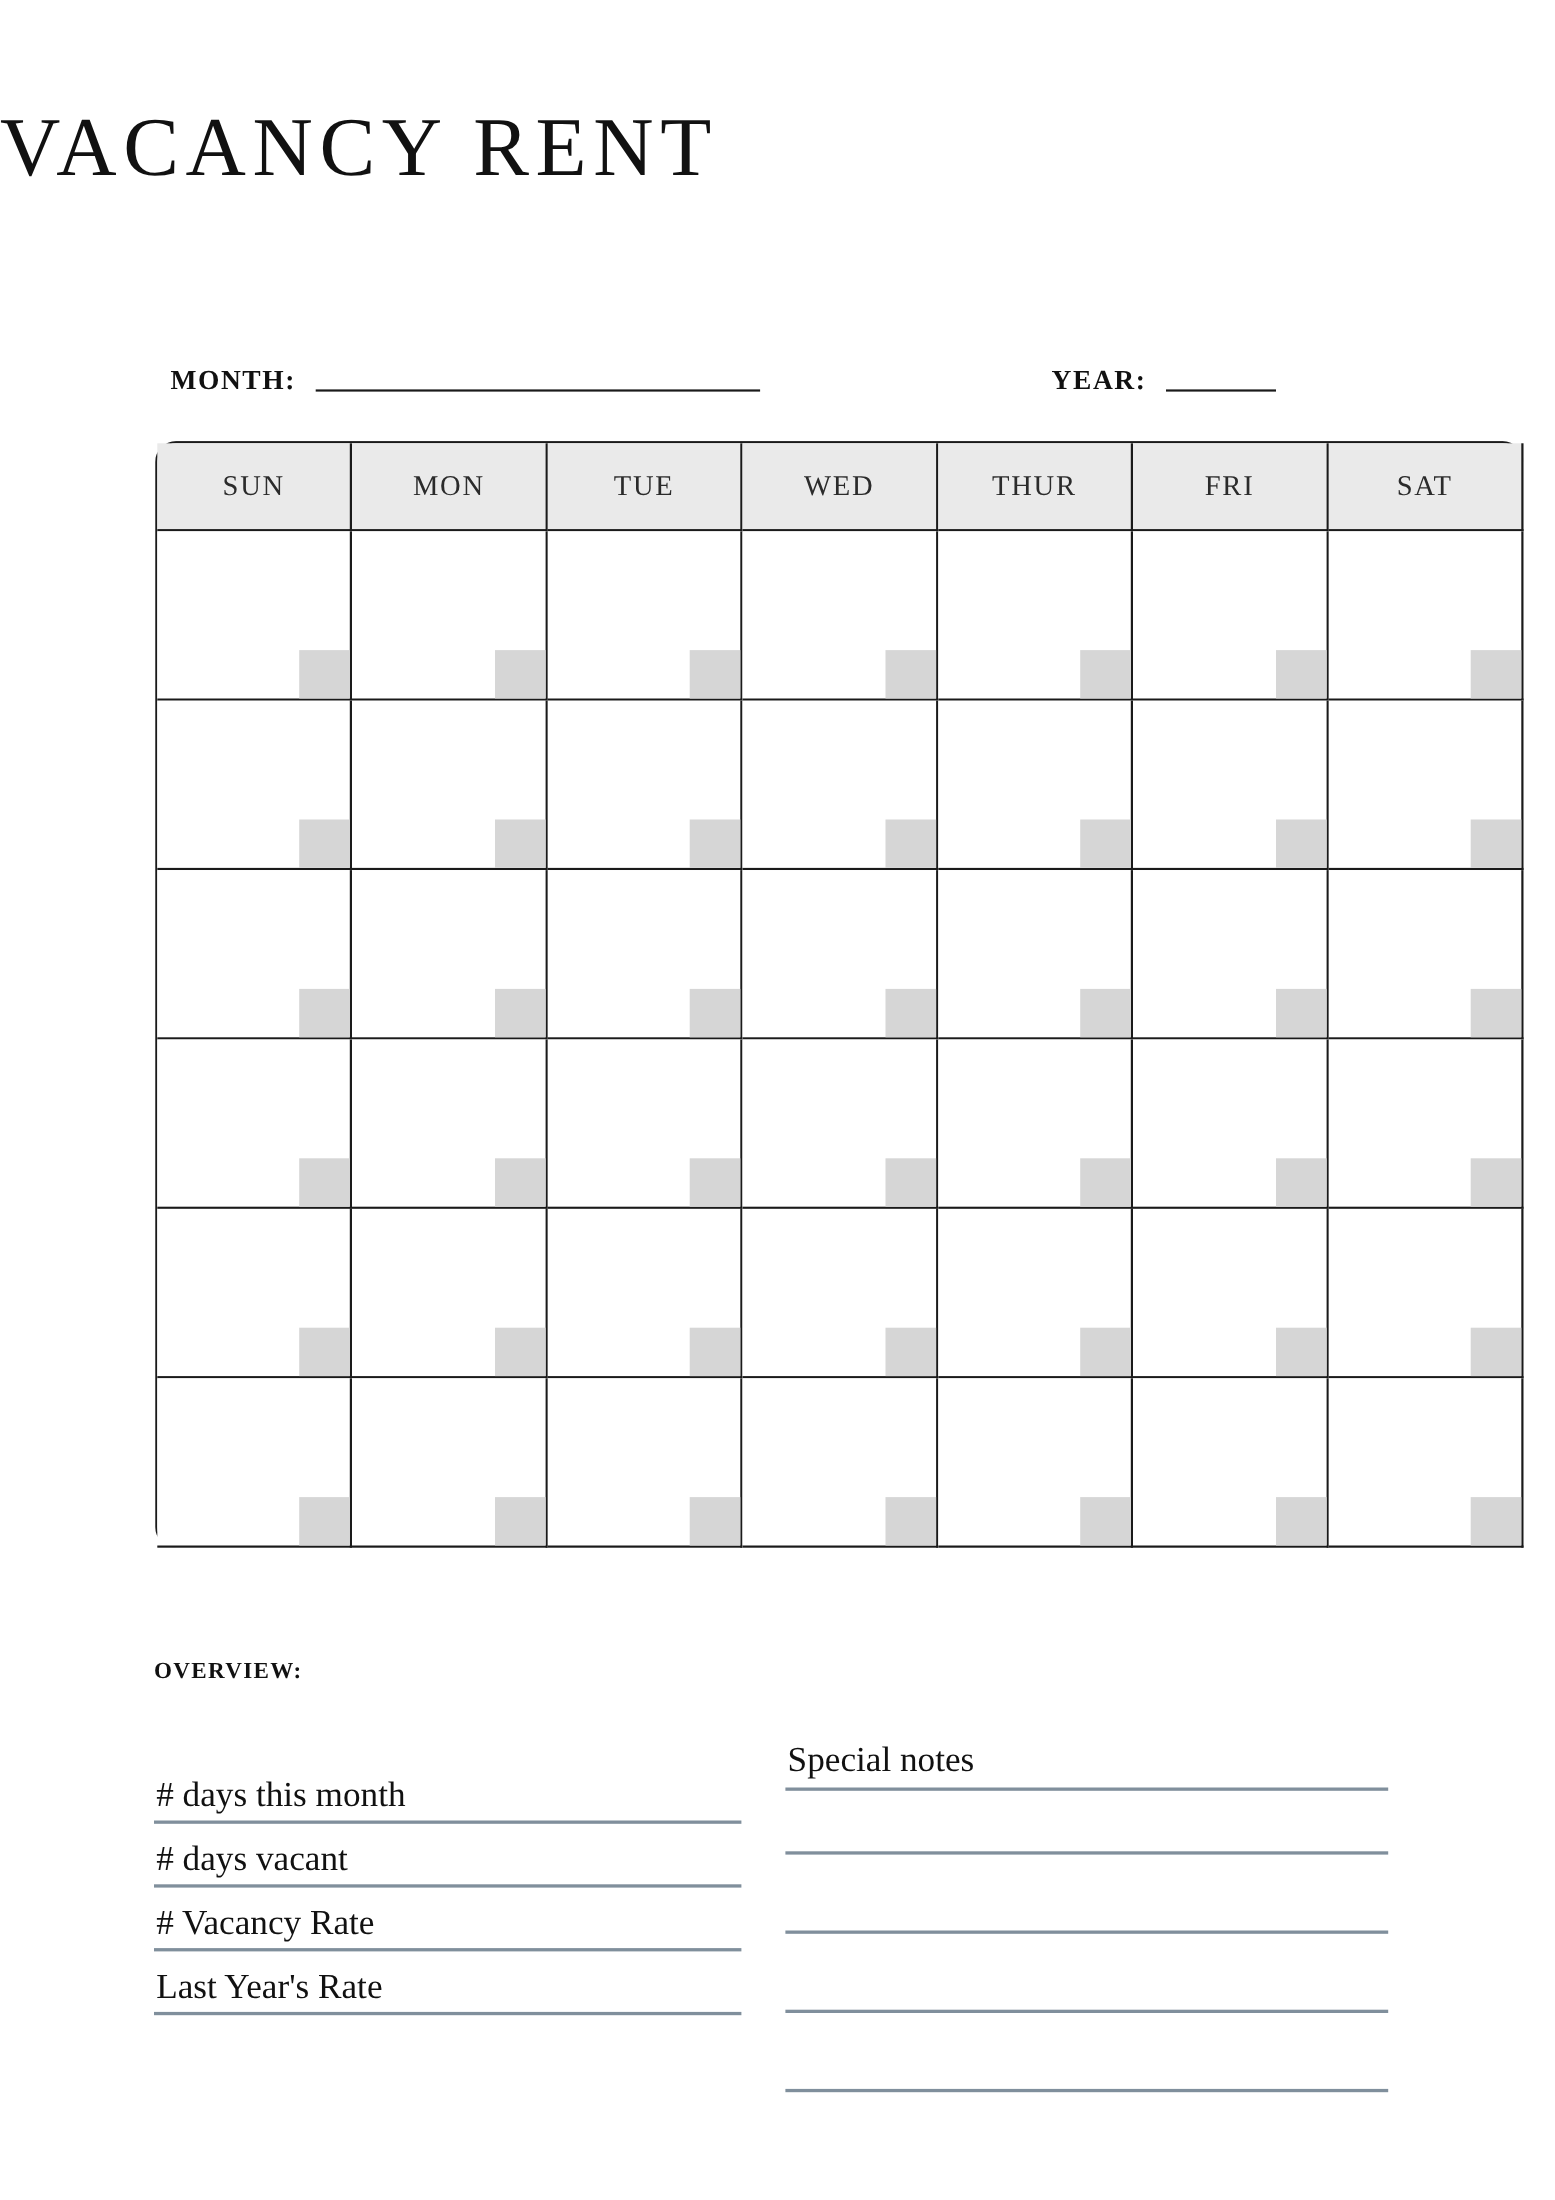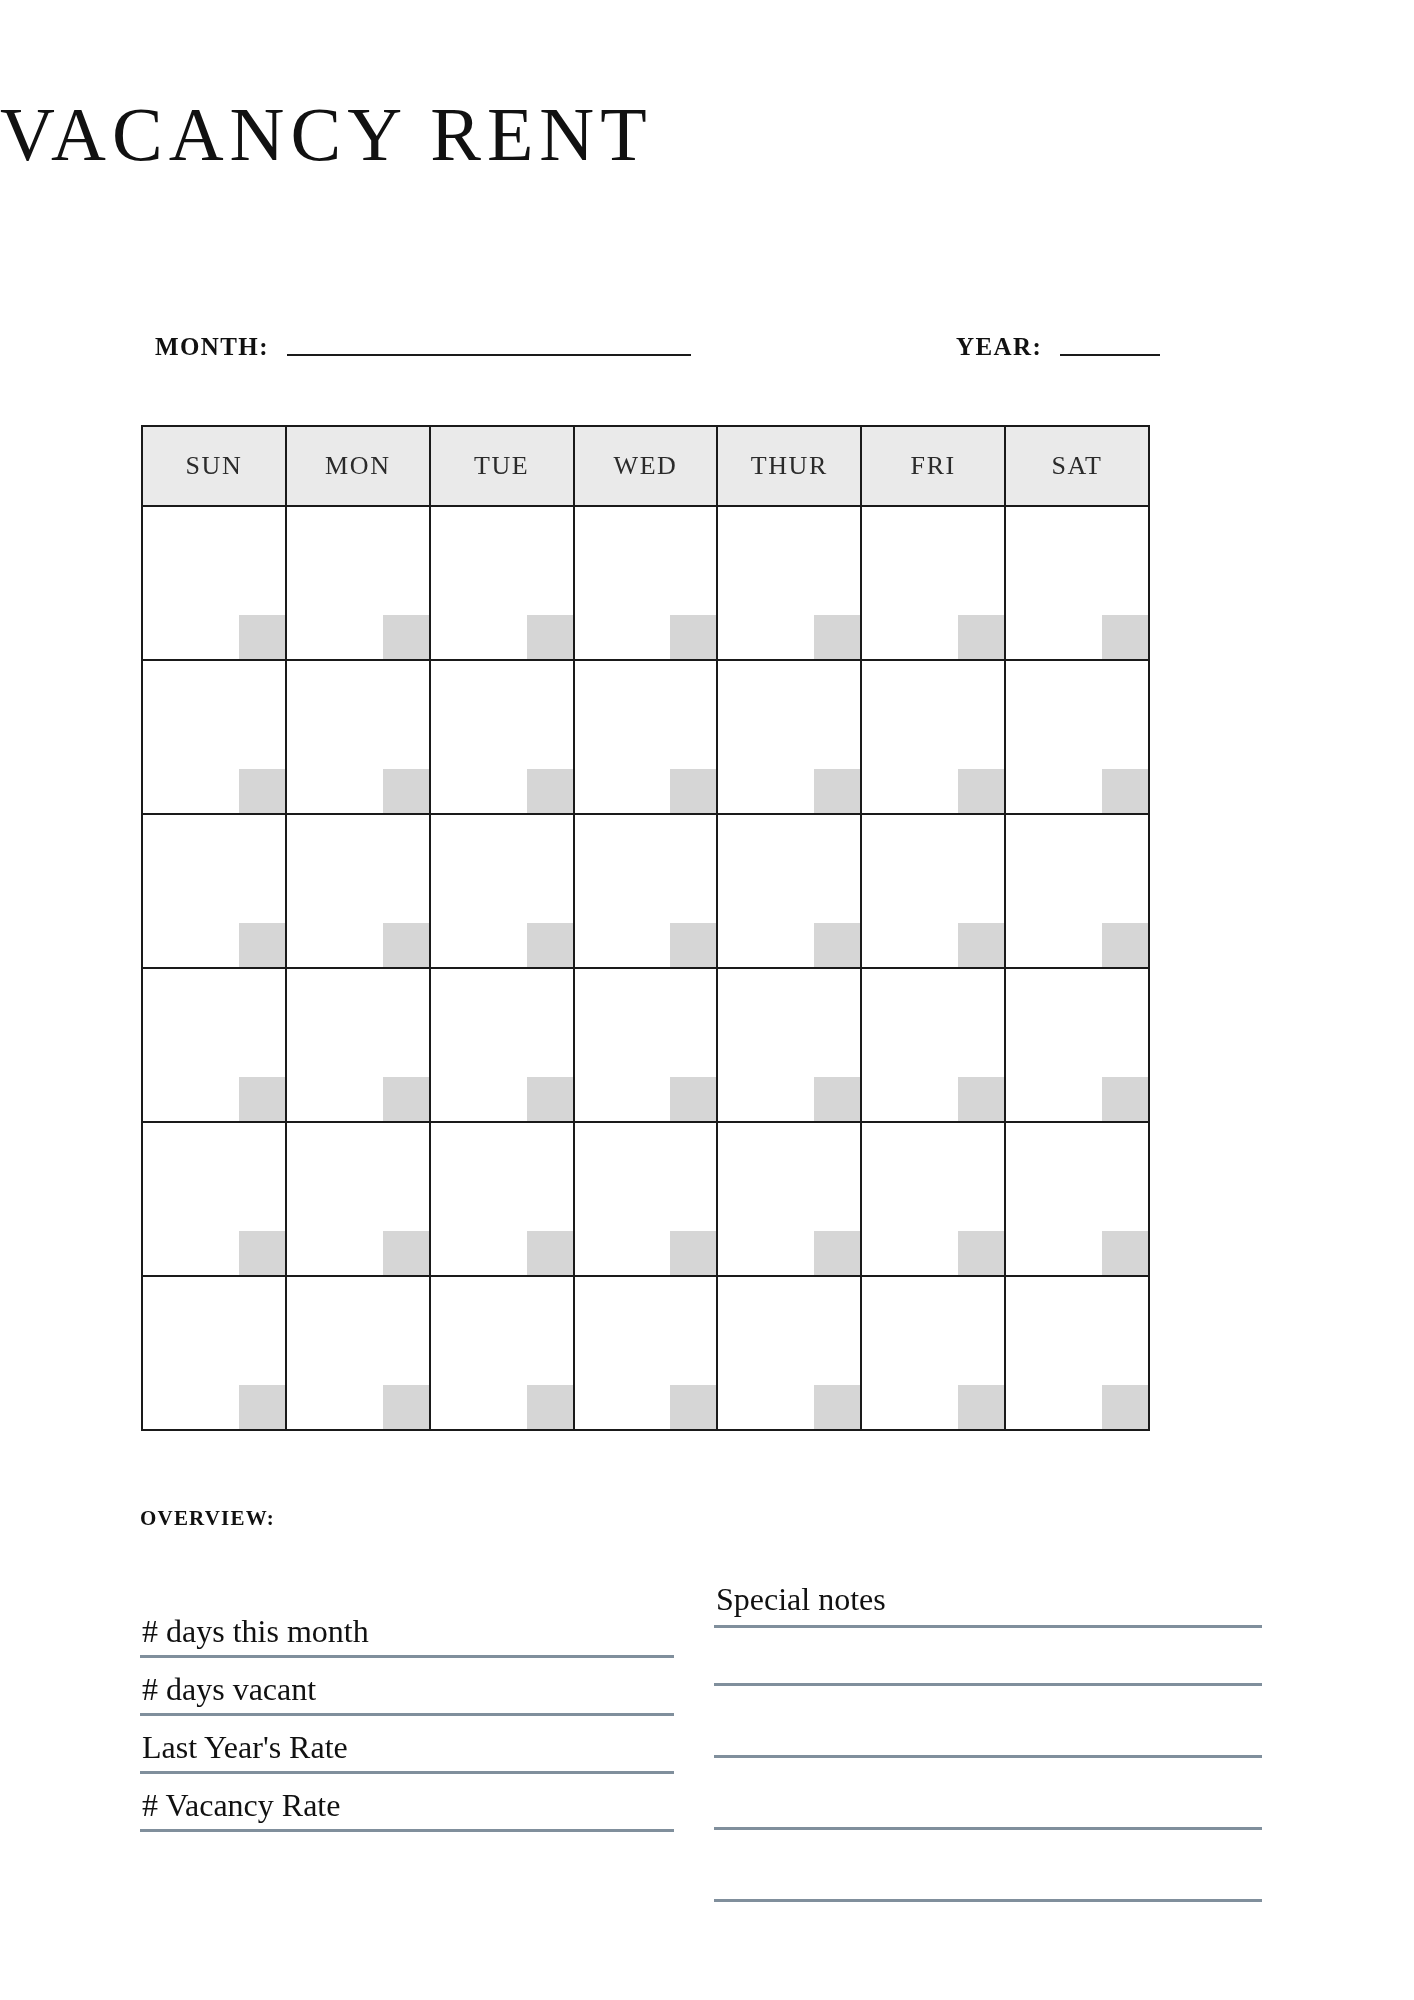--- a/index.html
+++ b/index.html
@@ -60,25 +60,26 @@
     margin-bottom: 6px;
     height: 0;
   }
   .meta-field.month .meta-rule { width: 404px; }
   .meta-field.year  .meta-rule { width: 100px; }
 
   
   .calendar {
     position: absolute;
     left: 141px;
-    top: 425px;
-    width: 1009px;
+    top: 401px;
+    width: 1244px;
     border-left: 2.6px solid #1a1a1a;
     border-top: 2.6px solid #1a1a1a;
     box-sizing: border-box;
+    border-radius: 19px;
   }
   .cal-row {
     display: flex;
     width: 100%;
   }
   .cal-head-cell {
     flex: 1 1 0;
     height: 80px;
     background: #eaeaea;
     border-right: 2.6px solid #1a1a1a;
@@ -248,24 +249,24 @@
 <div class="overview-cols">
 
   <div class="ov-col-left" id="ov-left">
       <div class="ov-line">
         <span class="ov-line-label"># days this month</span>
       </div>
       <div class="ov-line">
         <span class="ov-line-label"># days vacant</span>
       </div>
       <div class="ov-line">
+        <span class="ov-line-label"># Vacancy Rate</span>
+      </div>
+      <div class="ov-line">
         <span class="ov-line-label">Last Year's Rate</span>
-      </div>
-      <div class="ov-line">
-        <span class="ov-line-label"># Vacancy Rate</span>
       </div>
     </div>
 
   <div class="ov-col-right">
     <div class="ov-line">
       <span class="ov-line-label">Special notes</span>
     </div>
     <div id="ov-right-lines">
         <div class="ov-line">
           <span class="ov-line-label"></span>

